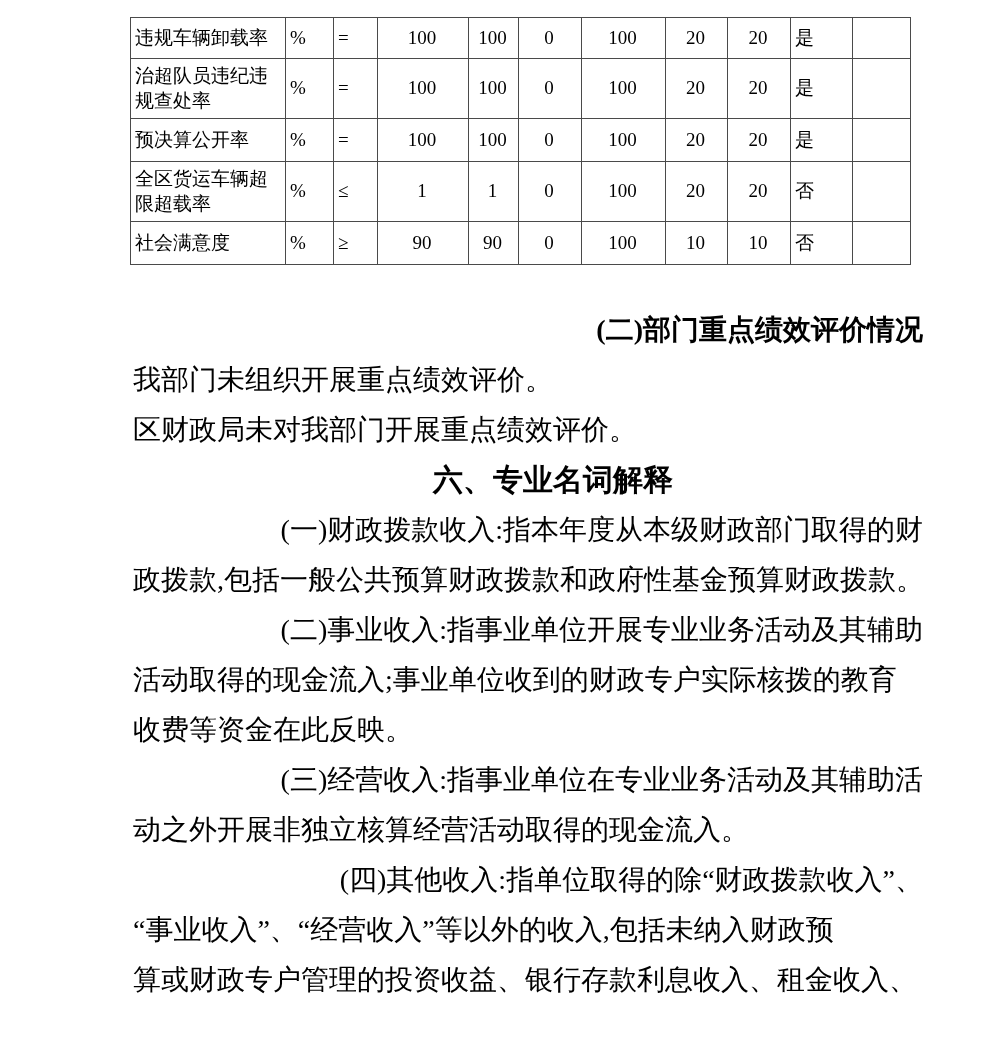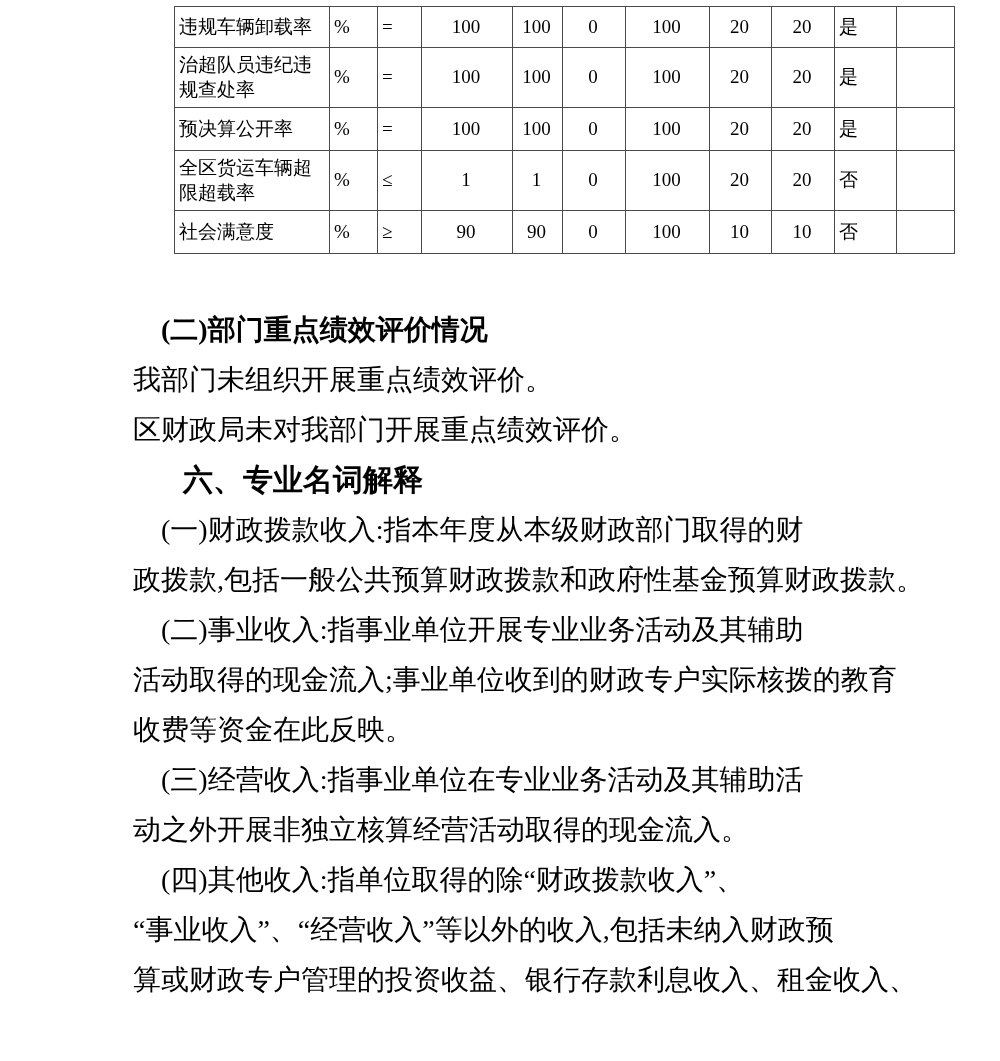--- a/index.html
+++ b/index.html
@@ -11,25 +11,24 @@
     background: #ffffff;
     overflow: hidden;
     font-family: "Liberation Serif", serif;
     color: #000000;
   }
 
   
   table.score-table {
     position: absolute;
     left: 130px;
-    top: 6px;
+    top: 17px;
     width: 780px;
     border-collapse: collapse;
     table-layout: fixed;
-    margin-left: 44px;
   }
   table.score-table td {
     border: 1px solid #4a4a4a;
     font-size: 19px;
     line-height: 1.3;
     vertical-align: middle;
     overflow: hidden;
   }
   td.c-name { text-align: left; padding: 2px 2px 2px 4px; }
   td.c-left { text-align: left; padding-left: 4px; }
@@ -44,27 +43,28 @@
     left: 133px;
     top: 305px;
     width: 790px;
     font-size: 28px;
   }
   .line {
     height: 50px;
     line-height: 50px;
     white-space: nowrap;
   }
-  .indent   { padding-left: 28px; }
+  .indent   { padding-left: 28px; text-align: right; }
   .kaibold  { font-weight: bold; }
   .hei {
     font-family: "Liberation Sans", sans-serif;
     font-weight: bold;
     font-size: 30px;
     padding-left: 50px;
+    text-align: center;
   }
   .lead { font-weight: normal; }
 </style>
 </head>
 <body>
 
 <div class="page">
 
   <table class="score-table">
     <colgroup>

